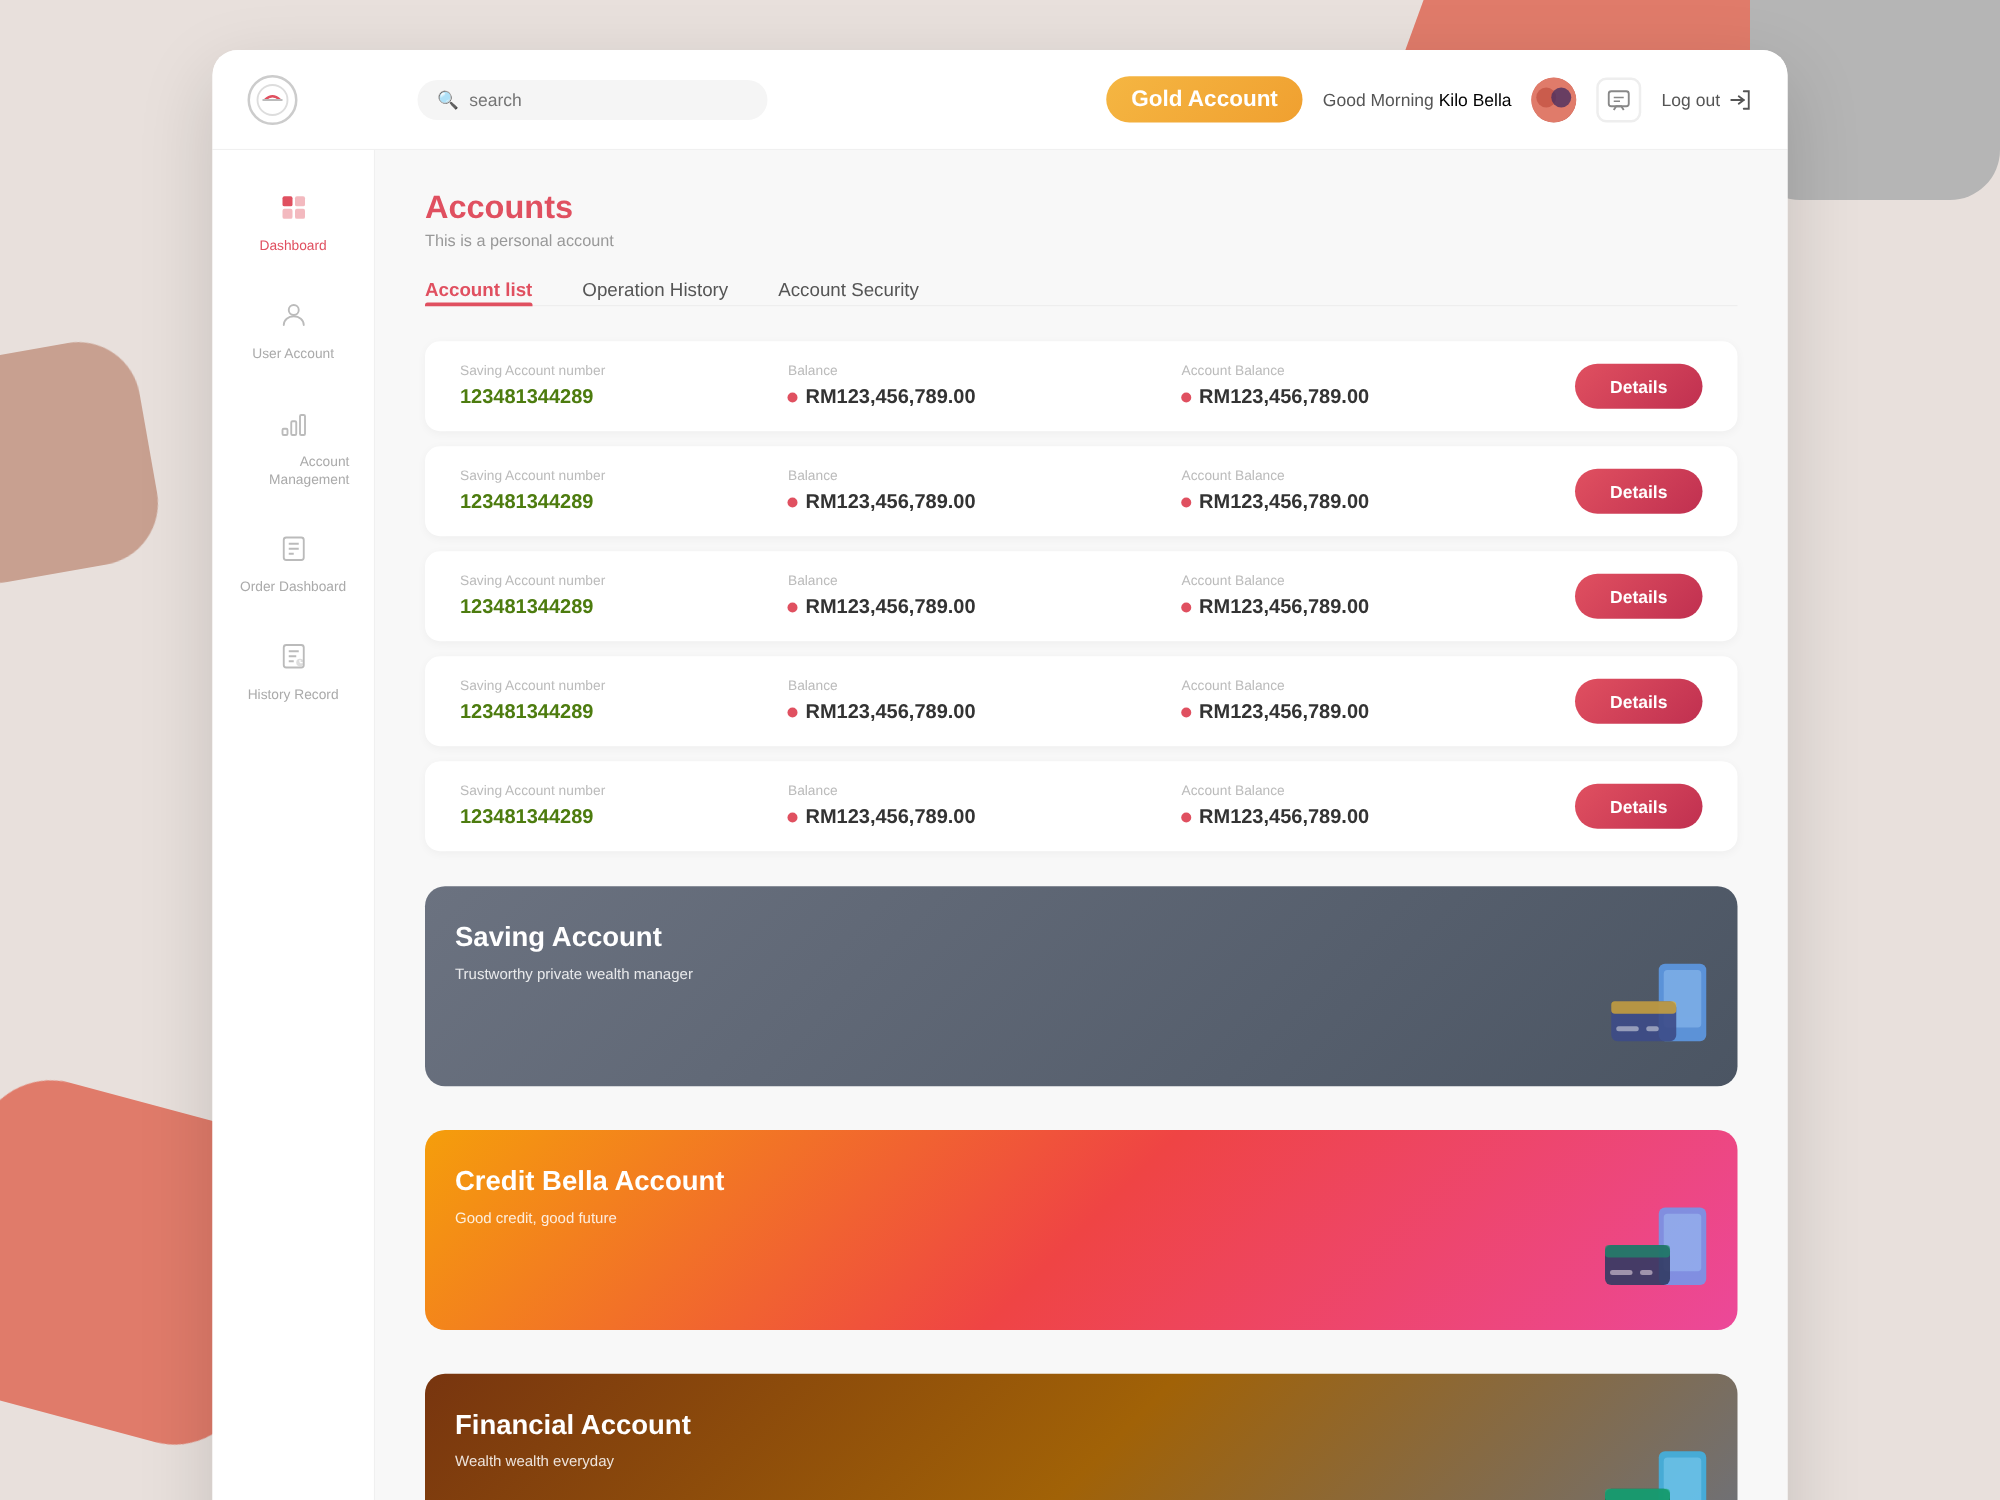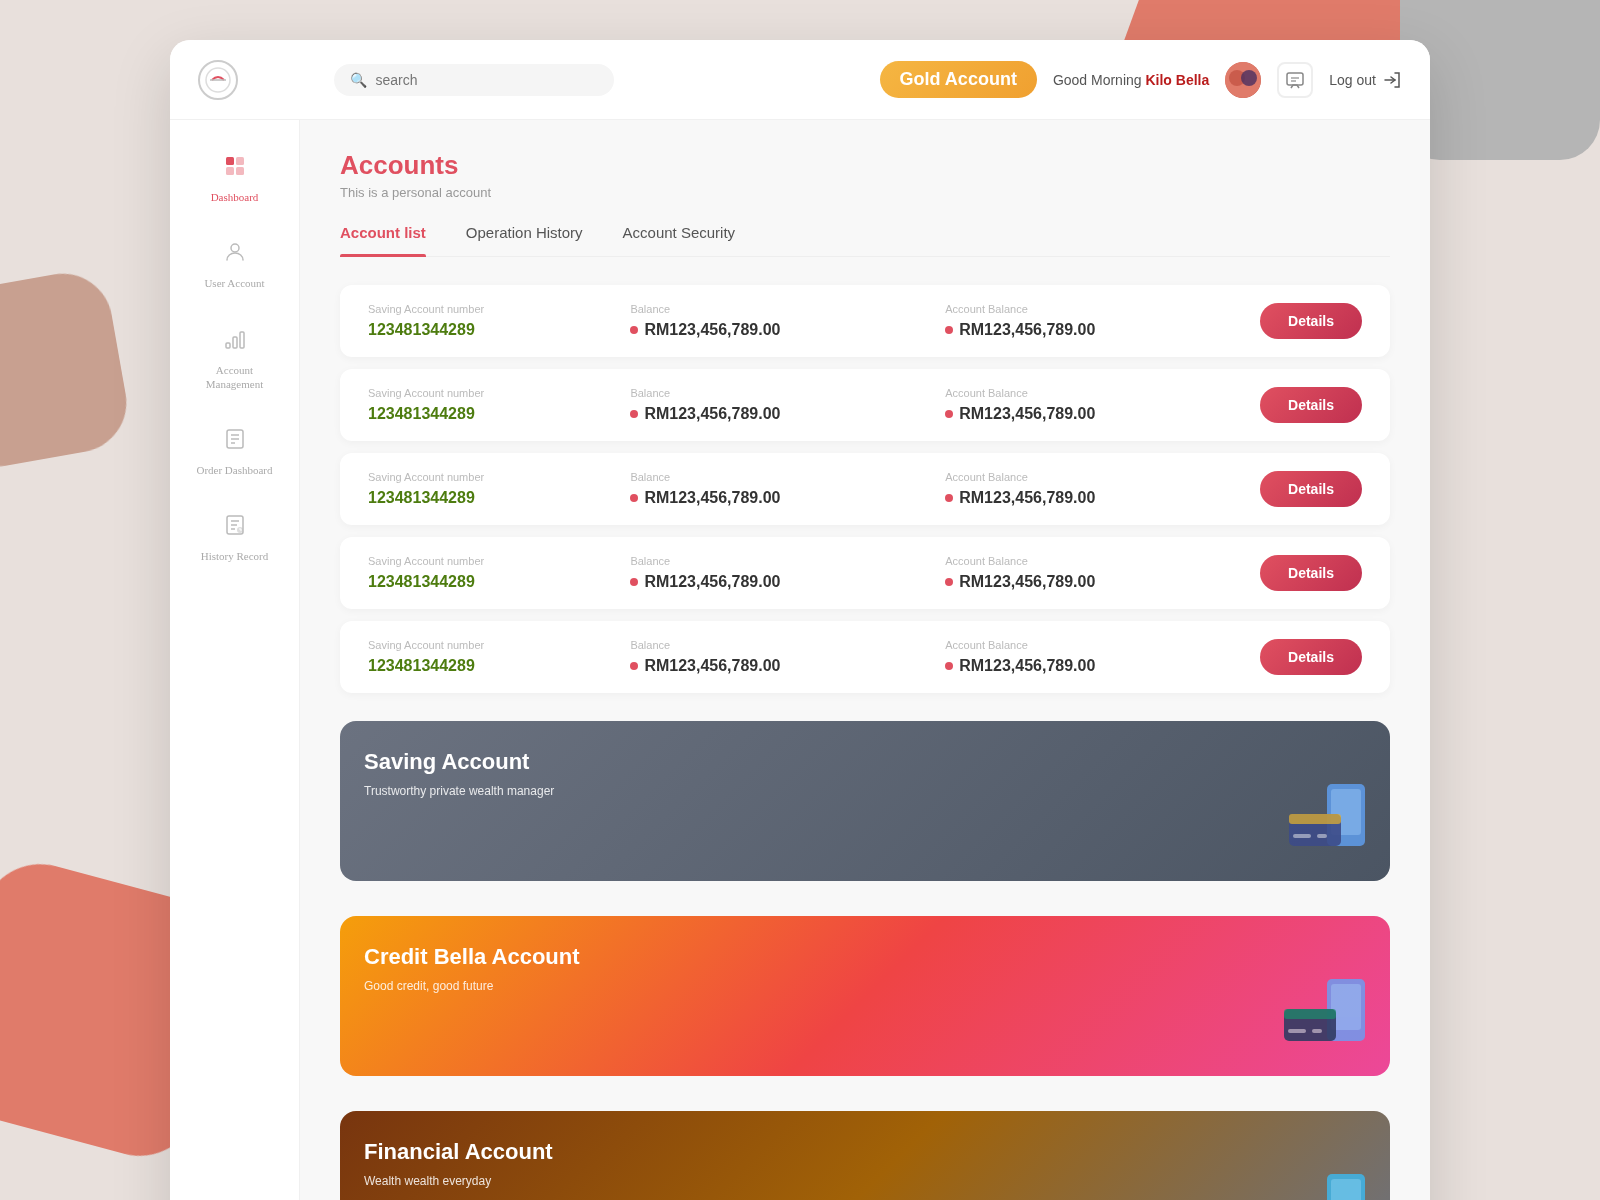--- a/index.html
+++ b/index.html
@@ -115,21 +115,21 @@
       color: white;
       border-radius: 20px;
       padding: 8px 20px;
       font-size: 18px;
       font-weight: 600;
     }
     .greeting {
       font-size: 14px;
       color: #555;
     }
-    .greeting strong { color: #b91c1c; font-weight: 700; text-align: center; }
+    .greeting strong { color: #000000; font-weight: 400; text-align: center; }
     .avatar {
       width: 36px; height: 36px;
       border-radius: 50%;
       background: linear-gradient(135deg, #e07b6a, #c05040);
       display: flex; align-items: center; justify-content: center;
       color: white; font-size: 12px; font-weight: 700;
       overflow: hidden;
     }
     .chat-icon-btn {
       width: 36px; height: 36px;
@@ -175,23 +175,22 @@
       gap: 6px;
     }
     .sidebar-item.active .sidebar-icon { color: #e05060; }
     .sidebar-icon {
       font-size: 22px;
       color: #bbb;
     }
     .sidebar-label {
       font-size: 11px;
       color: #aaa;
-      text-align: center;
+      text-align: right;
       line-height: 1.3;
-      font-family: Liberation Serif, serif;
     }
     .sidebar-item.active .sidebar-label { color: #e05060; }
 
     
     .main-content {
       flex: 1;
       padding: 30px 40px;
       background: #f8f8f8;
       border-radius: 0 0 20px 0;
       overflow-y: auto;
@@ -210,21 +209,21 @@
     }
 
     
     .tabs {
       display: flex;
       gap: 40px;
       margin-bottom: 28px;
       border-bottom: 1px solid #eee;
     }
     .tab {
-      padding-bottom: 15px;
+      padding-bottom: 3px;
       font-size: 15px;
       color: #555;
       cursor: pointer;
       position: relative;
     }
     .tab.active {
       color: #e05060;
       font-weight: 600;
     }
     .tab.active::after {

